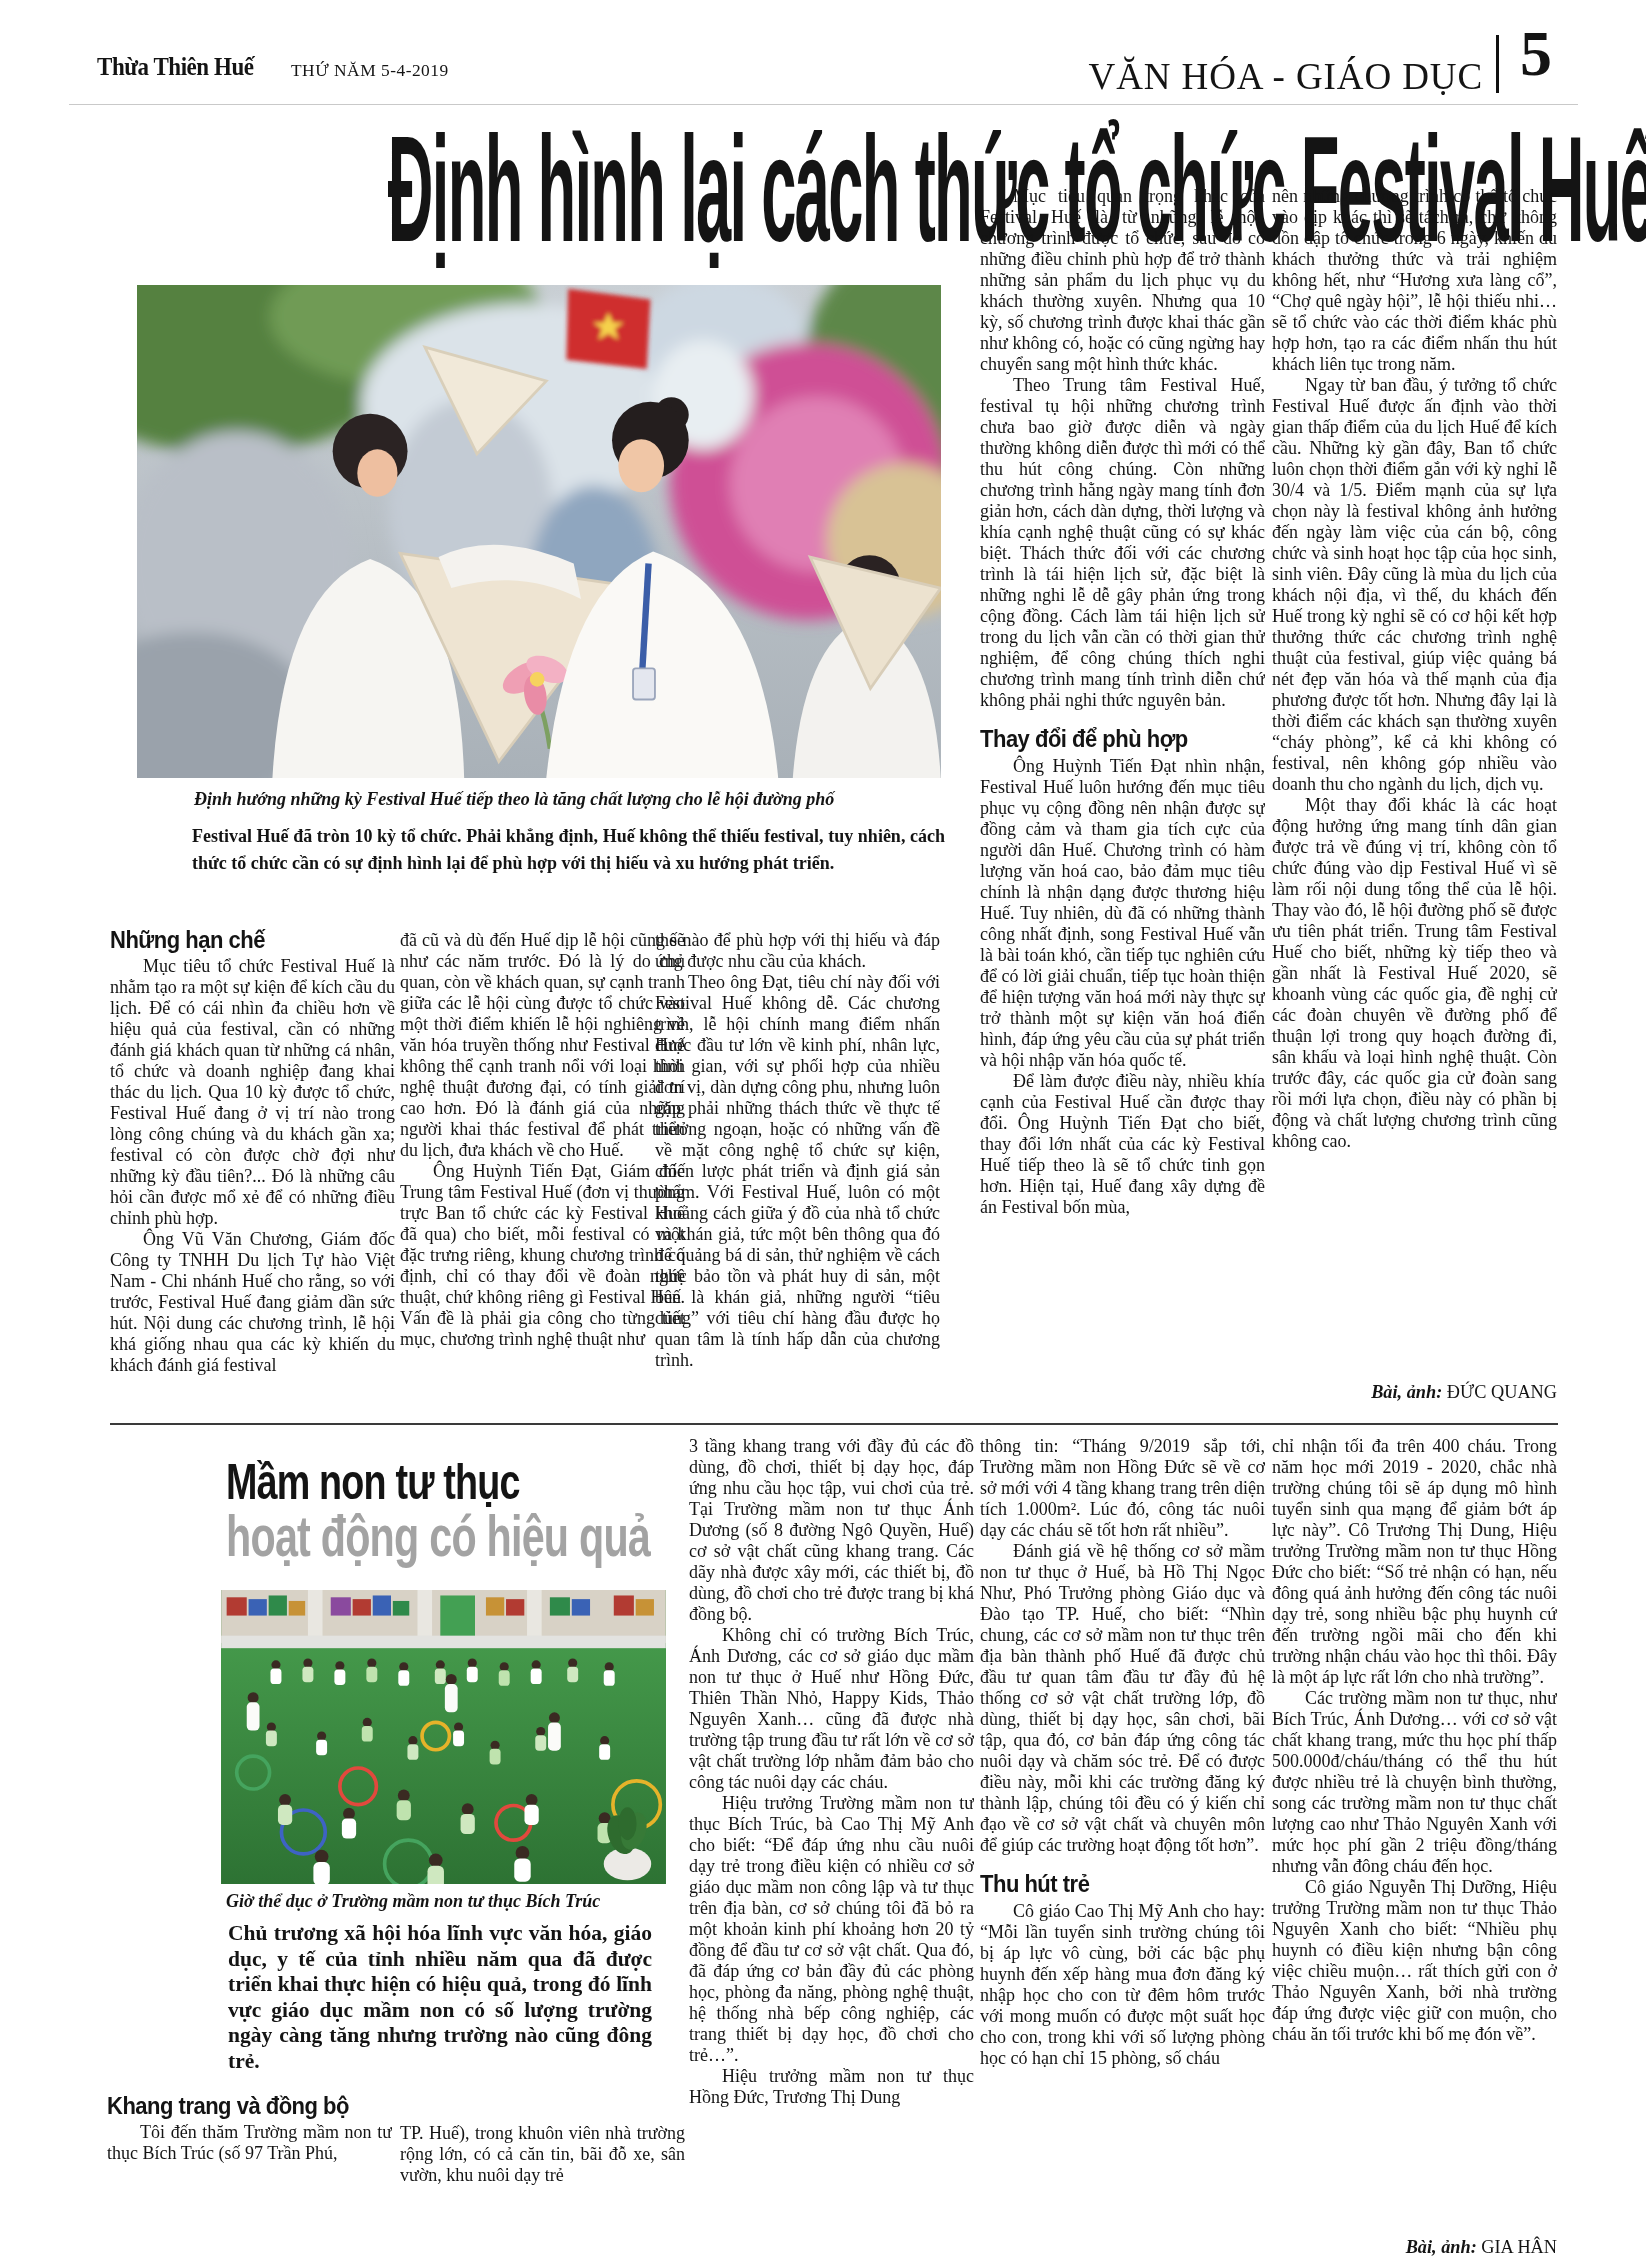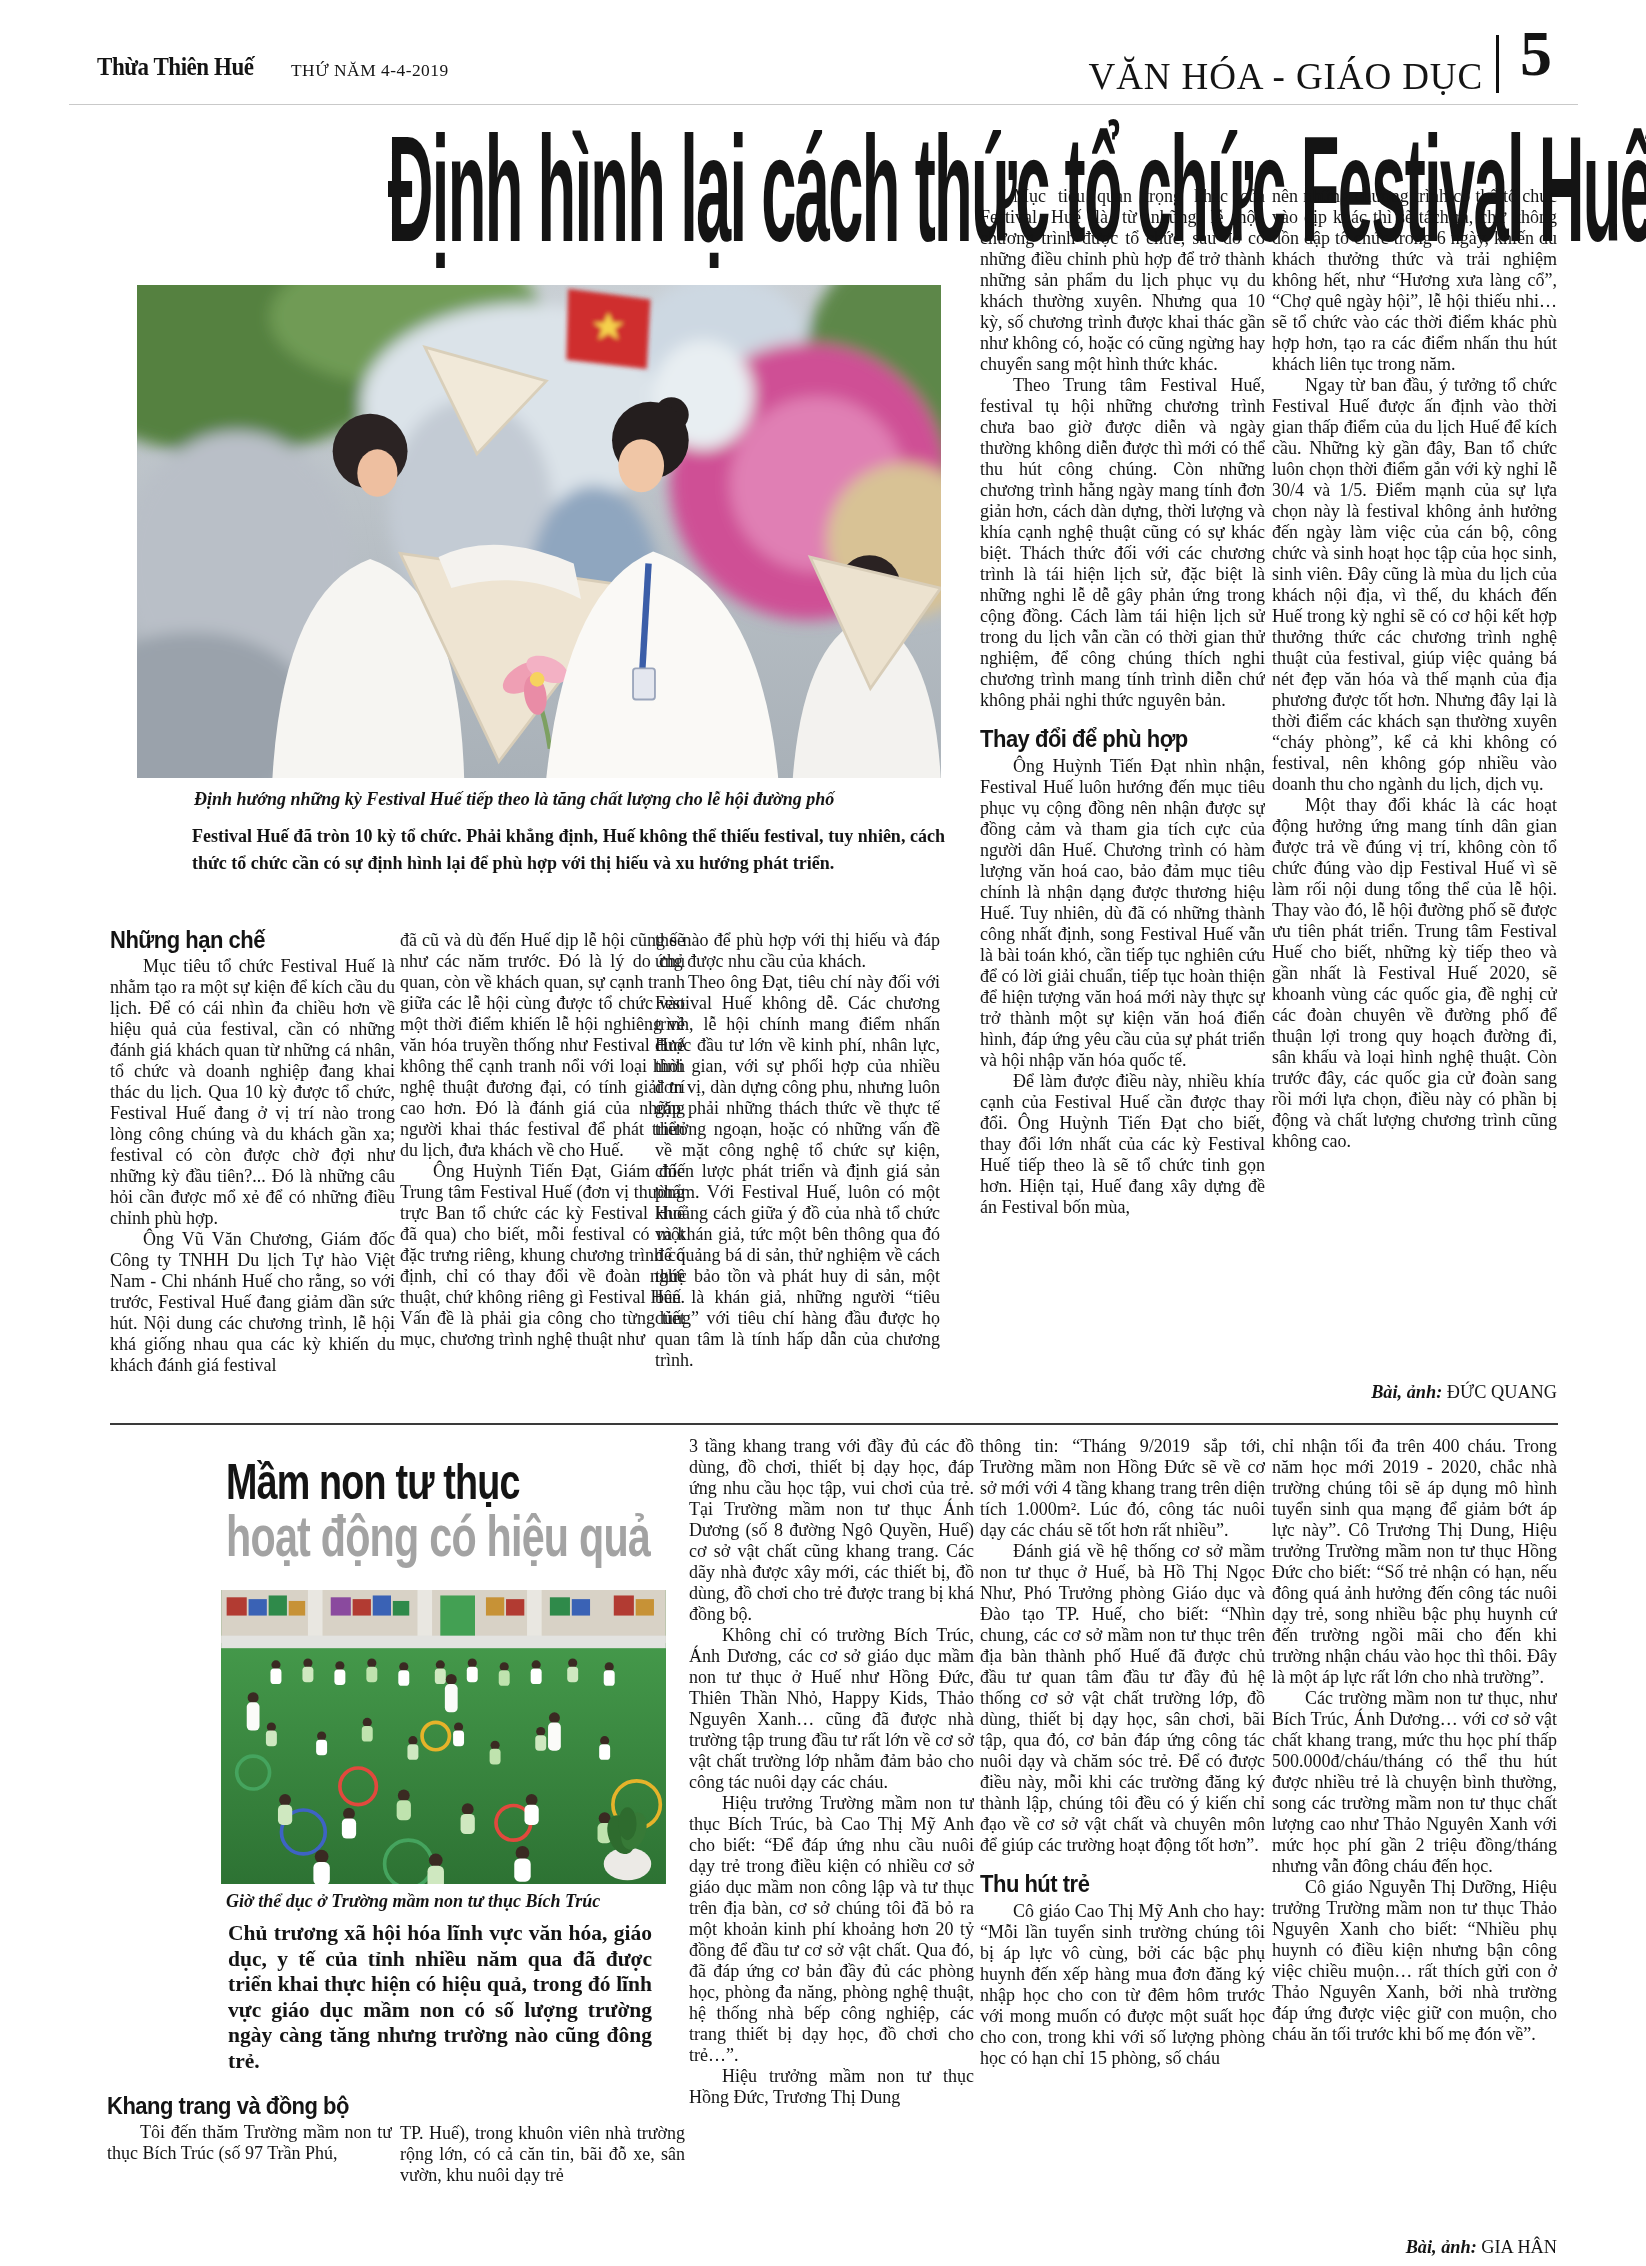--- a/index.html
+++ b/index.html
@@ -72,21 +72,21 @@
   .a2c3 { left:980px; top:1436px; height:815px; }
   .a2c4 { left:1272px; top:1436px; height:786px; }
   .byline2 { left:1272px; top:2237px; }
 </style>
 </head>
 <body>
 
 <div class="page">
 
   <div class="masthead-logo">Thừa Thiên Huế</div>
-  <div class="masthead-date">THỨ NĂM  4-4-2019</div>
+  <div class="masthead-date">THỨ NĂM  5-4-2019</div>
   <div class="section-title">VĂN HÓA - GIÁO DỤC</div>
   <div class="page-bar"></div>
   <div class="page-number">5</div>
   <div class="header-rule"></div>
 
   <div class="headline1-wrap">
     <span class="headline1">Định hình lại cách thức tổ chức Festival Huế</span>
   </div>
 
   <div class="photo1">

